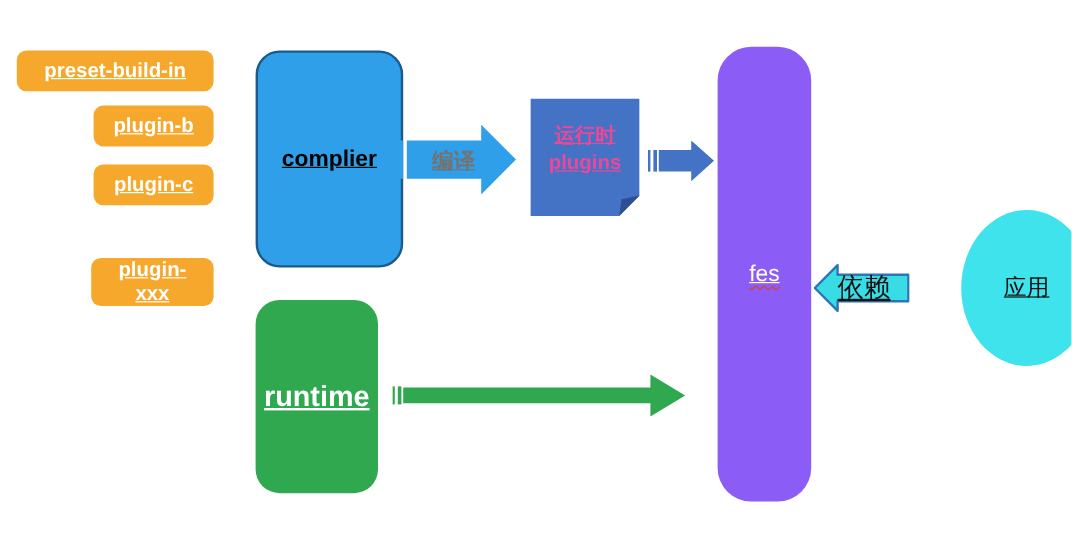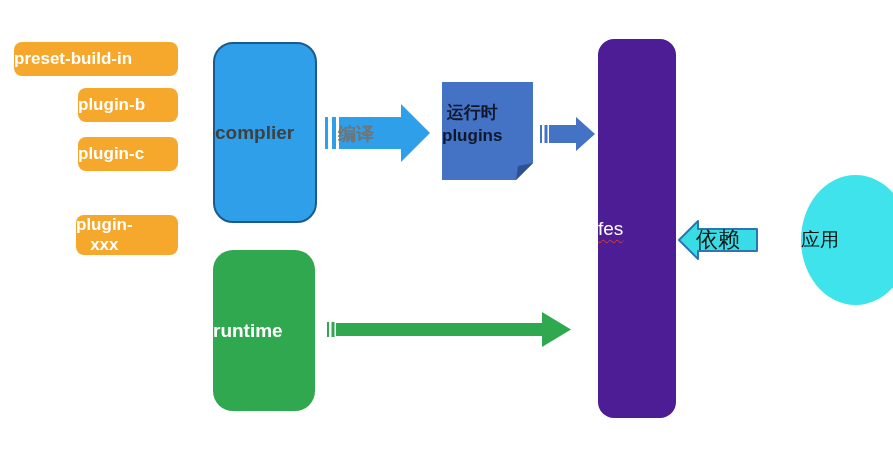--- a/index.html
+++ b/index.html
@@ -12,82 +12,83 @@
     position: relative;
     width: 893px;
     height: 455px;
     background: #ffffff;
     overflow: hidden;
   }
   .abs { position: absolute; }
   .center {
     display: flex;
     align-items: center;
-    justify-content: flex-start;
+    justify-content: center;
     text-align: center;
+    text-decoration: underline;
   }
   .prewrap { white-space: pre-line; }
 
   
   .chip {
     background: #F5A82B;
     border-radius: 8px;
     color: #ffffff;
     font-size: 17px;
     font-weight: 600;
     line-height: 1.2;
   }
   .chip-preset { left: 14px; top: 42px; width: 164px; height: 34px; }
   .chip-b      { left: 78px; top: 88px; width: 100px; height: 34px; }
   .chip-c      { left: 78px; top: 137px; width: 100px; height: 34px; }
   .chip-xxx    { left: 76px; top: 183px; width: 102px; height: 40px; margin-top: 32px; }
 
   
   .complier-box {
-    left: 213px; top: 42px; width: 104px; height: 181px;
+    left: 213px; top: 42px; width: 123px; height: 181px;
     background: #2E9FE8;
     border: 2px solid #1B5A8C;
     border-radius: 20px;
-    color: #404040;
+    color: #000000;
     font-size: 19px;
     font-weight: 600;
     box-sizing: border-box;
   }
 
   
   .runtime-box {
     left: 213px; top: 250px; width: 102px; height: 161px;
     background: #2FA84F;
     border-radius: 20px;
     color: #ffffff;
-    font-size: 19px;
+    font-size: 24px;
     font-weight: 600;
   }
 
   
   .fes-bar {
     left: 598px; top: 39px; width: 78px; height: 379px;
-    background: #4c1d95;
-    border-radius: 16px;
+    background: #8b5cf6;
+    border-radius: 28px;
     color: #ffffff;
     font-size: 19px;
   }
   .fes-text {
     text-decoration: underline;
     text-decoration-style: wavy;
     text-decoration-color: #d9402a;
     text-decoration-thickness: 1px;
     text-underline-offset: 4px;
   }
 
   
   .note-wrap { left: 442px; top: 82px; width: 91px; height: 98px; }
   .note-label {
     position: absolute; left: 0; top: 0; width: 100%; height: 86px;
-    color: #0f172a; font-size: 17px; font-weight: 600; line-height: 1.35;
+    color: #ec4899; font-size: 17px; font-weight: 600; line-height: 1.35;
   }
 
   
   .compile-arrow-label {
     left: 338px; top: 117px; width: 80px; height: 34px;
     color: #737373; font-size: 18px; font-weight: 700;
   }
   .depend-arrow-label {
     left: 696px; top: 222px; width: 48px; height: 36px;
     color: #111111; font-size: 22px; font-weight: 400;

